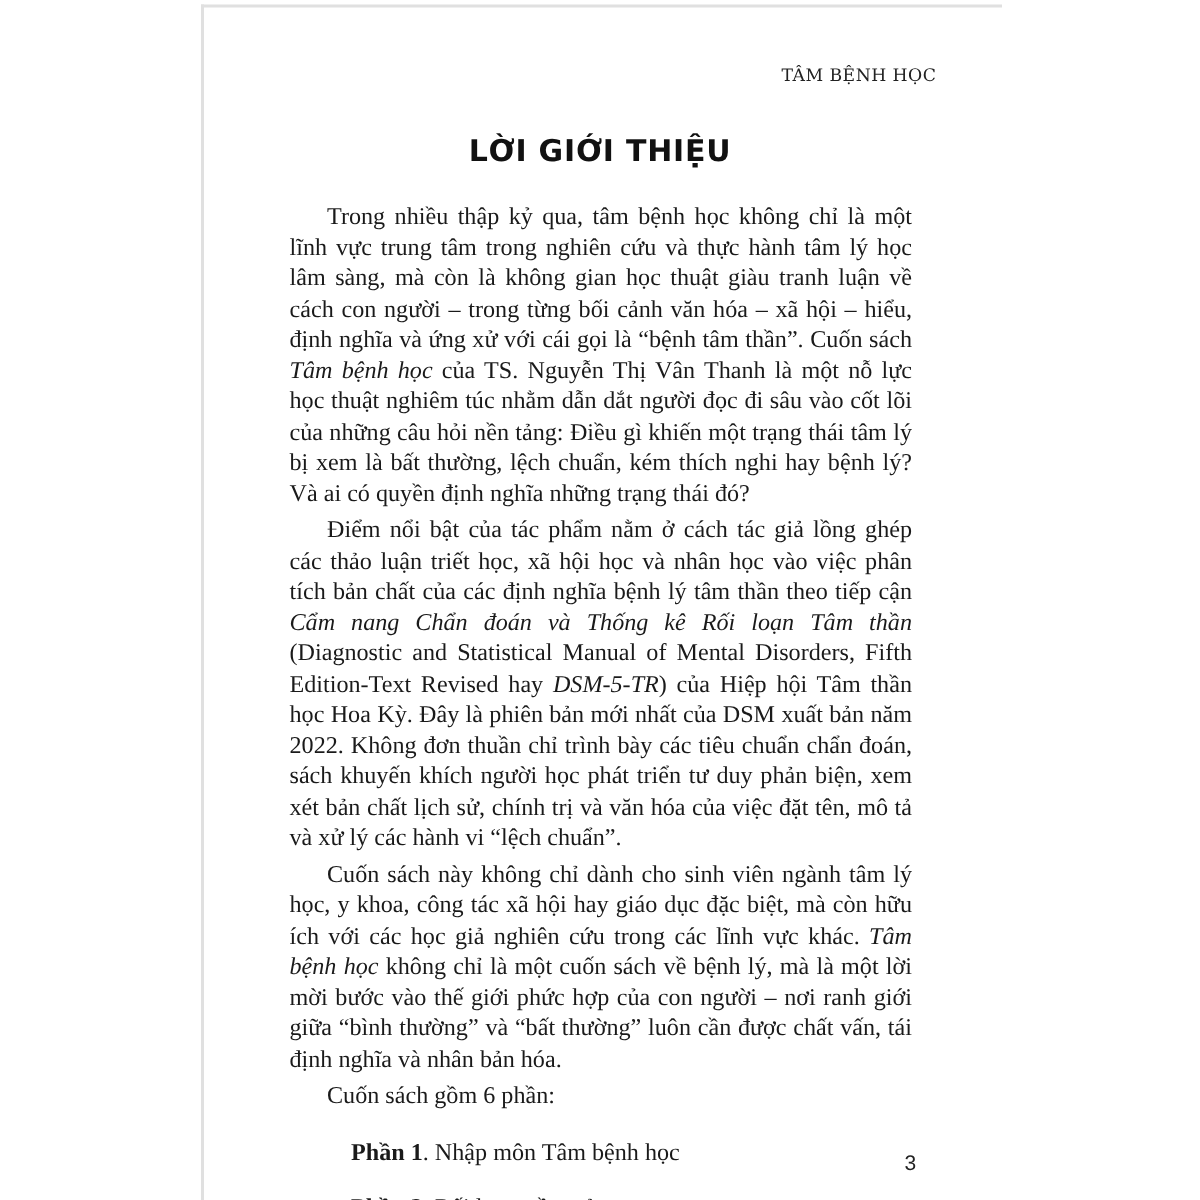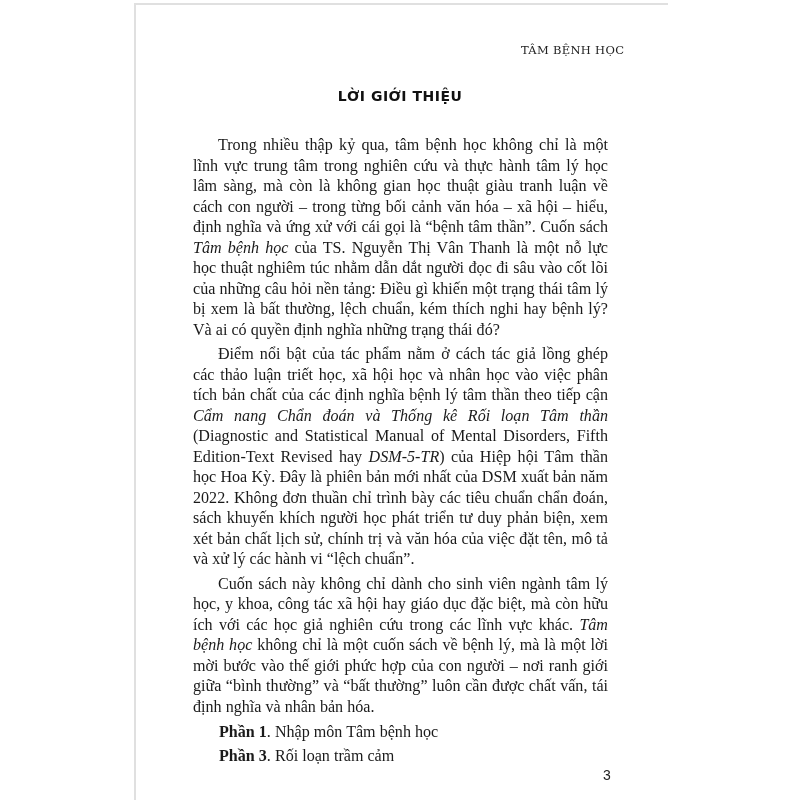--- a/index.html
+++ b/index.html
@@ -31,21 +31,21 @@
       color: #222;
     }
     .title {
       position: absolute;
       left: 0;
       width: 800px;
       top: 88px;
       text-align: center;
       font-family: "DejaVu Sans", sans-serif;
       font-weight: bold;
-      font-size: 14px;
+      font-size: 20px;
       letter-spacing: 0.5px;
       color: #111;
     }
     .body {
       position: absolute;
       left: 193px;
       top: 135px;
       width: 415px;
       font-family: "Liberation Serif", serif;
       font-size: 16.1px;
@@ -59,21 +59,21 @@
     }
     .body p.list-intro {
       margin-bottom: 6px;
     }
     .parts {
       list-style: none;
       margin: 0;
       padding: 0 0 0 25px;
     }
     .parts li {
-      margin: 1px;
+      margin: 16px;
       height: 21px;
       line-height: 21px;
       margin-bottom: 3px;
     }
     .parts .part-label {
       font-weight: bold;
     }
     .page-number {
       position: absolute;
       left: 603px;
@@ -93,20 +93,21 @@
 
 <h1 class="title" style="margin:0;">LỜI GIỚI THIỆU</h1>
 
 <div class="body">
   <p><span>Trong nhiều thập kỷ qua, tâm bệnh học không chỉ là một lĩnh vực trung tâm trong nghiên cứu và thực hành tâm lý học lâm sàng, mà còn là không gian học thuật giàu tranh luận về cách con người – trong từng bối cảnh văn hóa – xã hội – hiểu, định nghĩa và ứng xử với cái gọi là “bệnh tâm thần”. Cuốn sách </span><i>Tâm bệnh học</i><span> của TS. Nguyễn Thị Vân Thanh là một nỗ lực học thuật nghiêm túc nhằm dẫn dắt người đọc đi sâu vào cốt lõi của những câu hỏi nền tảng: Điều gì khiến một trạng thái tâm lý bị xem là bất thường, lệch chuẩn, kém thích nghi hay bệnh lý? Và ai có quyền định nghĩa những trạng thái đó?</span></p>
 
   <p><span>Điểm nổi bật của tác phẩm nằm ở cách tác giả lồng ghép các thảo luận triết học, xã hội học và nhân học vào việc phân tích bản chất của các định nghĩa bệnh lý tâm thần theo tiếp cận </span><i>Cẩm nang Chẩn đoán và Thống kê Rối loạn Tâm thần</i><span> (Diagnostic and Statistical Manual of Mental Disorders, Fifth Edition-Text Revised hay </span><i>DSM-5-TR</i><span>) của Hiệp hội Tâm thần học Hoa Kỳ. Đây là phiên bản mới nhất của DSM xuất bản năm 2022. Không đơn thuần chỉ trình bày các tiêu chuẩn chẩn đoán, sách khuyến khích người học phát triển tư duy phản biện, xem xét bản chất lịch sử, chính trị và văn hóa của việc đặt tên, mô tả và xử lý các hành vi “lệch chuẩn”.</span></p>
 
   <p><span>Cuốn sách này không chỉ dành cho sinh viên ngành tâm lý học, y khoa, công tác xã hội hay giáo dục đặc biệt, mà còn hữu ích với các học giả nghiên cứu trong các lĩnh vực khác. </span><i>Tâm bệnh học</i><span> không chỉ là một cuốn sách về bệnh lý, mà là một lời mời bước vào thế giới phức hợp của con người – nơi ranh giới giữa “bình thường” và “bất thường” luôn cần được chất vấn, tái định nghĩa và nhân bản hóa.</span></p>
 
+  <p class="list-intro">Cuốn sách gồm 6 phần:</p>
 
   <ul class="parts">
     <li><span class="part-label">Phần 1</span><span>. Nhập môn Tâm bệnh học</span></li>
     <li><span class="part-label">Phần 3</span><span>. Rối loạn trầm cảm</span></li>
 
   </ul>
 </div>
 
 <div class="page-number">3</div>
 

